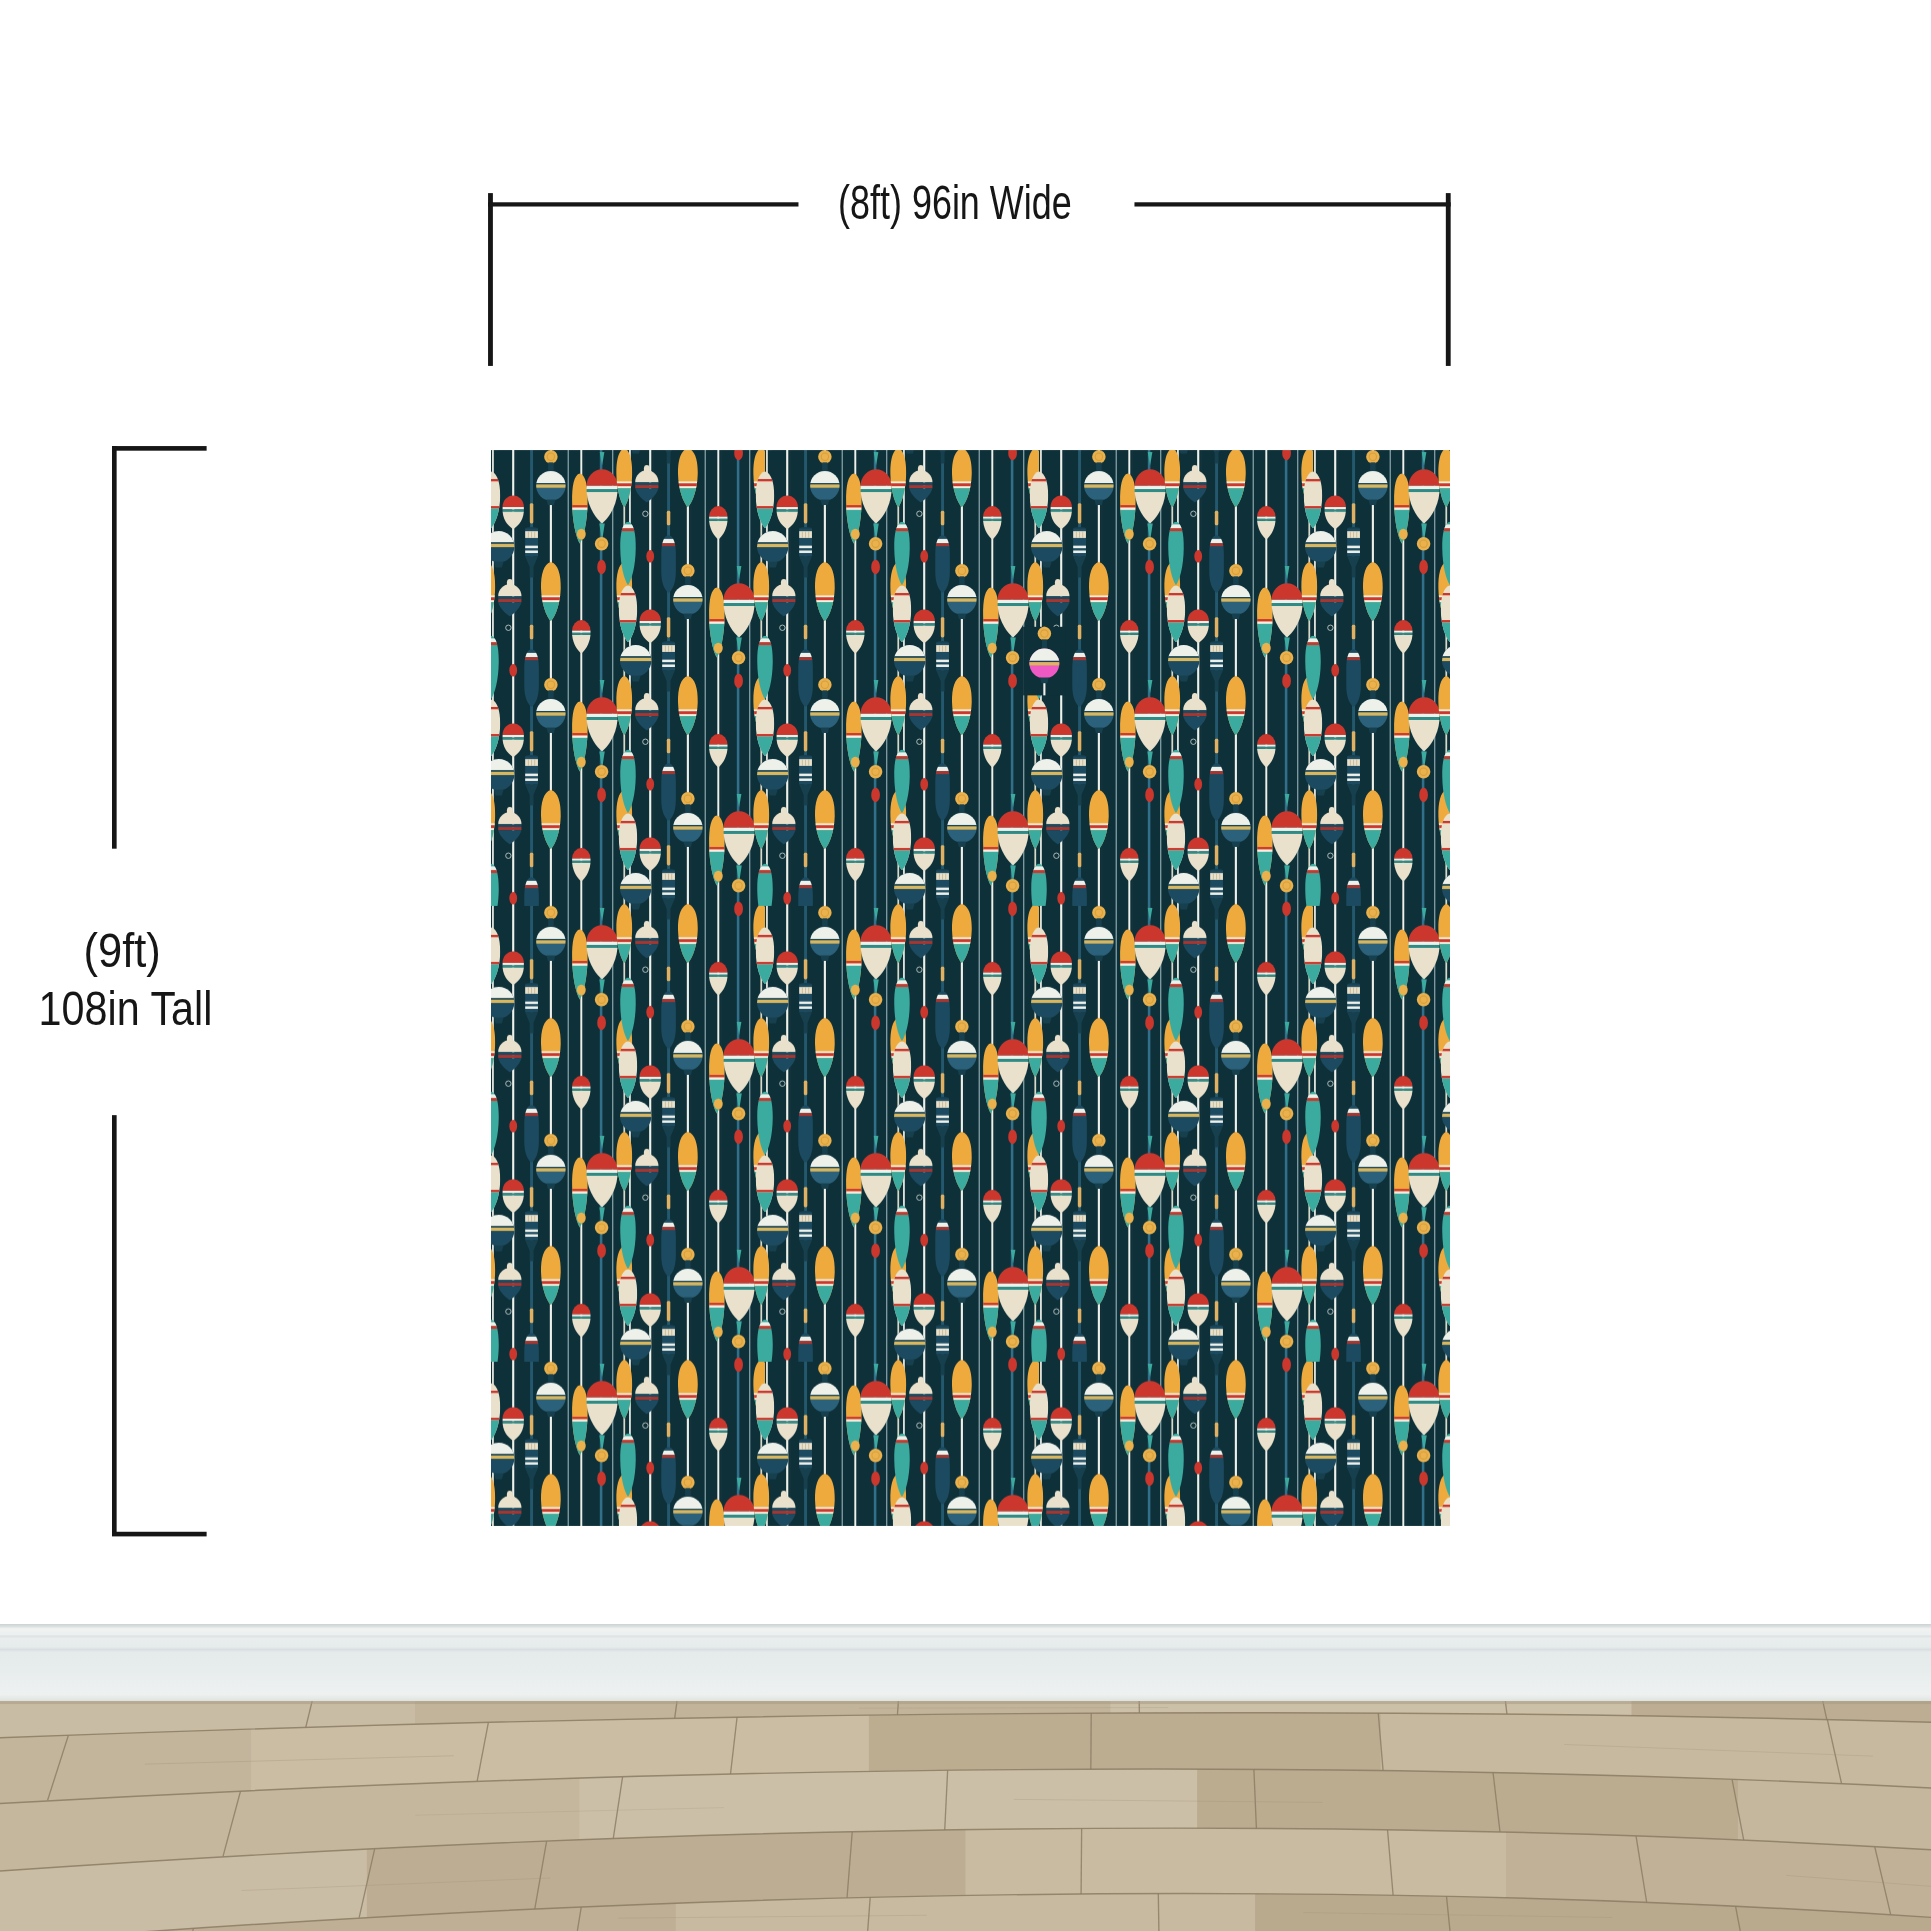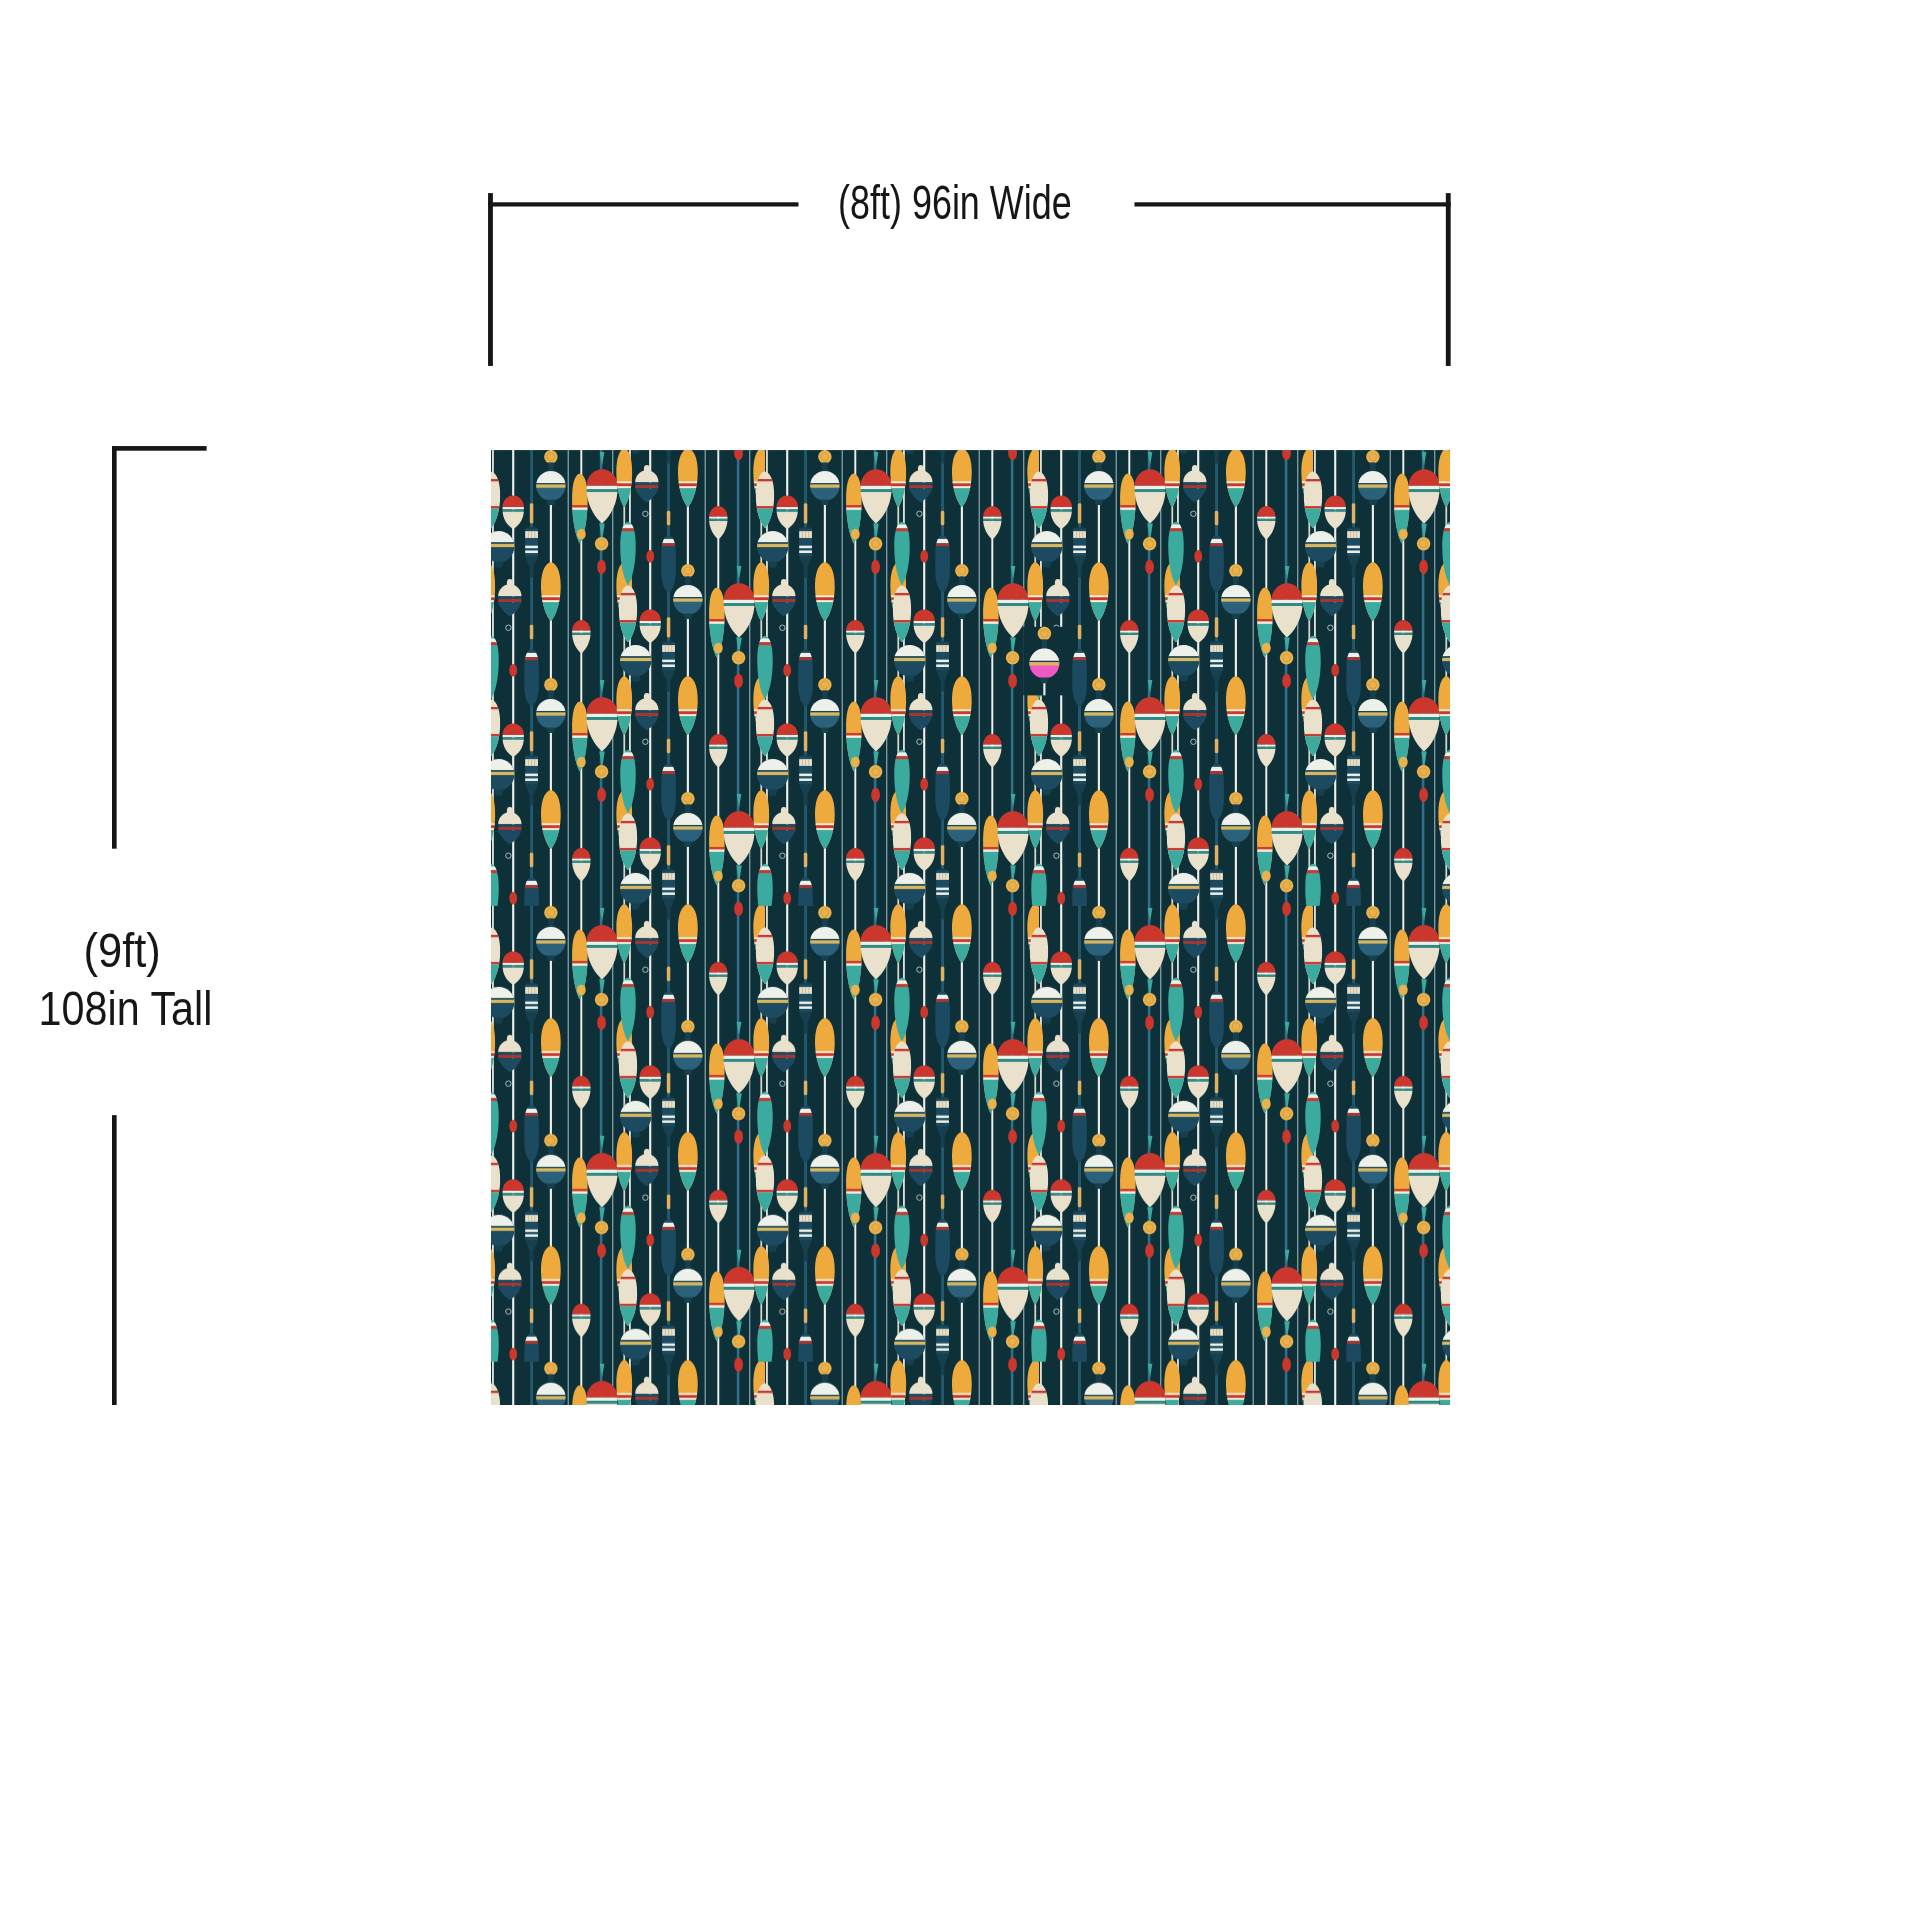--- a/index.html
+++ b/index.html
@@ -1,16 +1,16 @@
 <!DOCTYPE html>
 <html><head>
 <meta charset="utf-8">
 <style>
 html,body{margin:0;padding:0;background:#ffffff;}
-#stage{position:relative;width:1931px;height:1405px;background:#ffffff;overflow:hidden;
+#stage{position:relative;width:1931px;height:1931px;background:#ffffff;overflow:hidden;
   font-family:"Liberation Sans", sans-serif;}
 .abs{position:absolute;}
 </style>
 </head>
 <body>
 
 <div id="stage">
 
 <svg class="abs" style="left:0;top:0" width="1931" height="1931" viewBox="0 0 2000 2000">
   <g fill="#161616">

